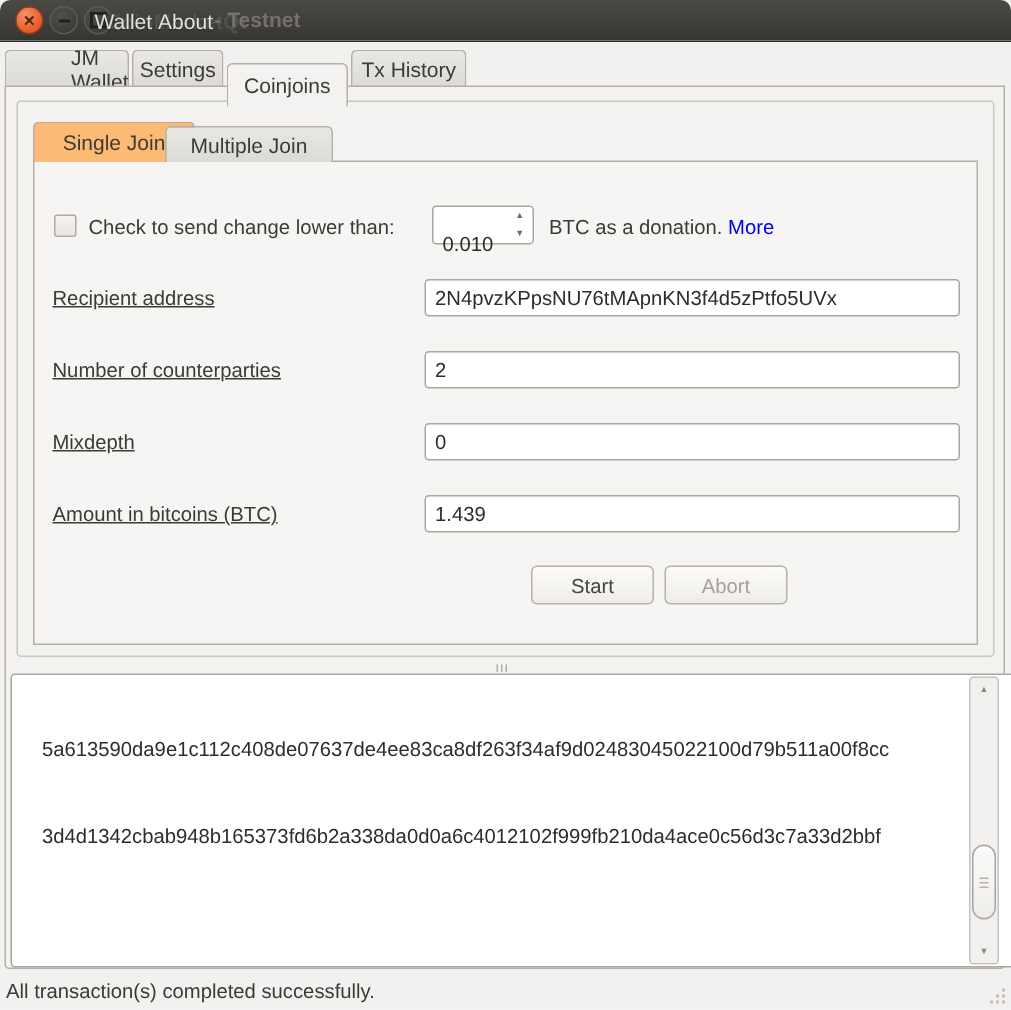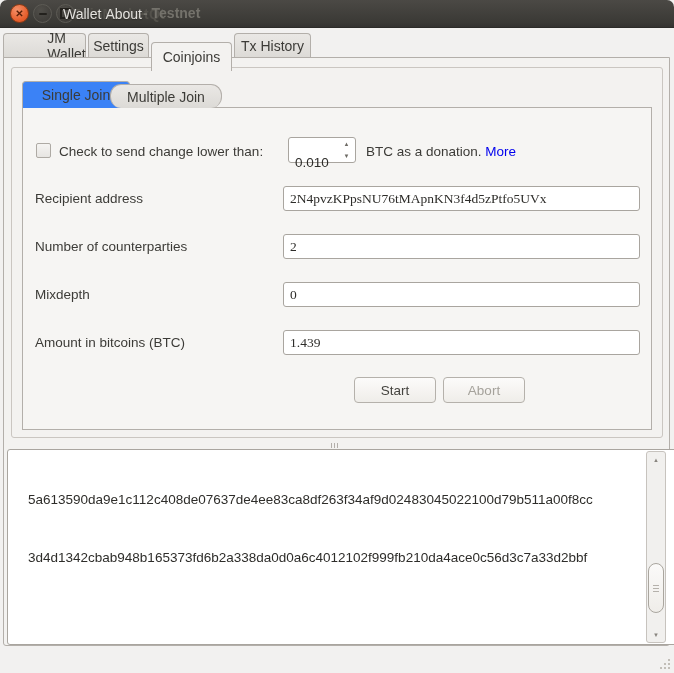--- a/index.html
+++ b/index.html
@@ -70,22 +70,22 @@
     border:1px solid #cac6c1; border-radius:3px; z-index:2;
   }
 
   
   .itab {
     position:absolute; display:flex; align-items:center; justify-content:center;
     font-size:14px; color:#3c3b37;
     border:1px solid #b3afaa; border-bottom:none; border-radius:4px 4px 0 0;
     background:linear-gradient(#eae8e5,#dcdad6); z-index:4;
   }
-  .itab-single { left:22px; top:81px; width:108px; height:27px; background:#3b82f6; }
-  .itab-multiple { left:110px; top:84px; width:112px; height:24px;border-radius:11px; }
+  .itab-single { left:22px; top:81px; width:108px; height:27px; background:#fdba74; }
+  .itab-multiple { left:110px; top:84px; width:112px; height:24px; }
 
   .inner-pane {
     position:absolute; left:22px; top:107px; width:630px; height:323px;
     border:1px solid #b3afaa; background:#f6f5f3; z-index:3;
   }
 
   
   .checkbox {
     position:absolute; left:36px; top:143px; width:15px; height:15px; z-index:6;
     border:1px solid #aeaaa4; border-radius:2px;
@@ -106,25 +106,25 @@
     position:absolute; right:0; top:0; width:17px; height:24px;
     display:flex; flex-direction:column;
   }
   .spin-btn { flex:1; display:flex; align-items:center; justify-content:center; color:#6d6a64; }
   .spin-up::before { content:"▲"; font-size:6px; }
   .spin-down::before { content:"▼"; font-size:6px; }
   .lbl-btc { left:366px; top:144px; }
   .link { color:#0000ee; cursor:pointer; }
 
   
-  .field-label { position:absolute; left:35px; z-index:6; font-size:13.5px; color:#3c3b37; }
+  .field-label { position:absolute; left:35px; z-index:6; font-size:13.5px; color:#3c3b37;text-decoration:underline; }
   .text-input {
     position:absolute; left:283px; width:357px; height:25px; z-index:6;
     background:#fff; border:1px solid #a9a59f; border-radius:3px;
-    font-family:Liberation Serif, serif; font-size:13.5px; color:#2e2d2a;
+    font-family:Liberation Sans, sans-serif; font-size:13.5px; color:#2e2d2a;
     padding:0 6px; outline:none;
   }
   .row1-label { top:191px; } .row1-input { top:186px; }
   .row2-label { top:239px; } .row2-input { top:234px; }
   .row3-label { top:287px; } .row3-input { top:282px; }
   .row4-label { top:335px; } .row4-input { top:330px; }
 
   
   .btn {
     position:absolute; top:377px; width:82px; height:26px; z-index:6;
@@ -256,14 +256,15 @@
   <div class="scroll-arrow scroll-up"></div>
   <div class="scroll-thumb">
       <i></i>
       <i></i>
       <i></i>
     </div>
   <div class="scroll-arrow scroll-down"></div>
 </div>
 
 <div class="statusbar">
+  <div class="status-text">All transaction(s) completed successfully.</div>
   <div class="sizegrip"></div>
 </div>
 
 </body></html>

